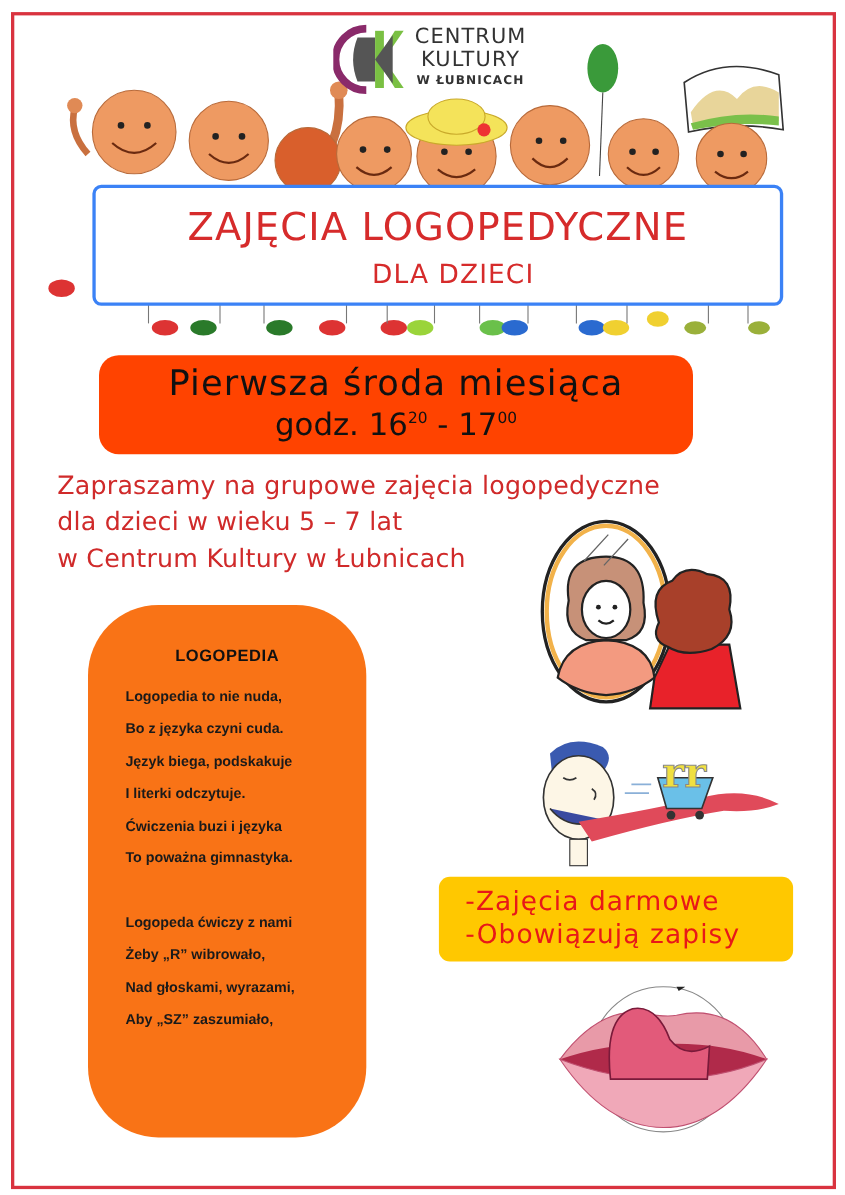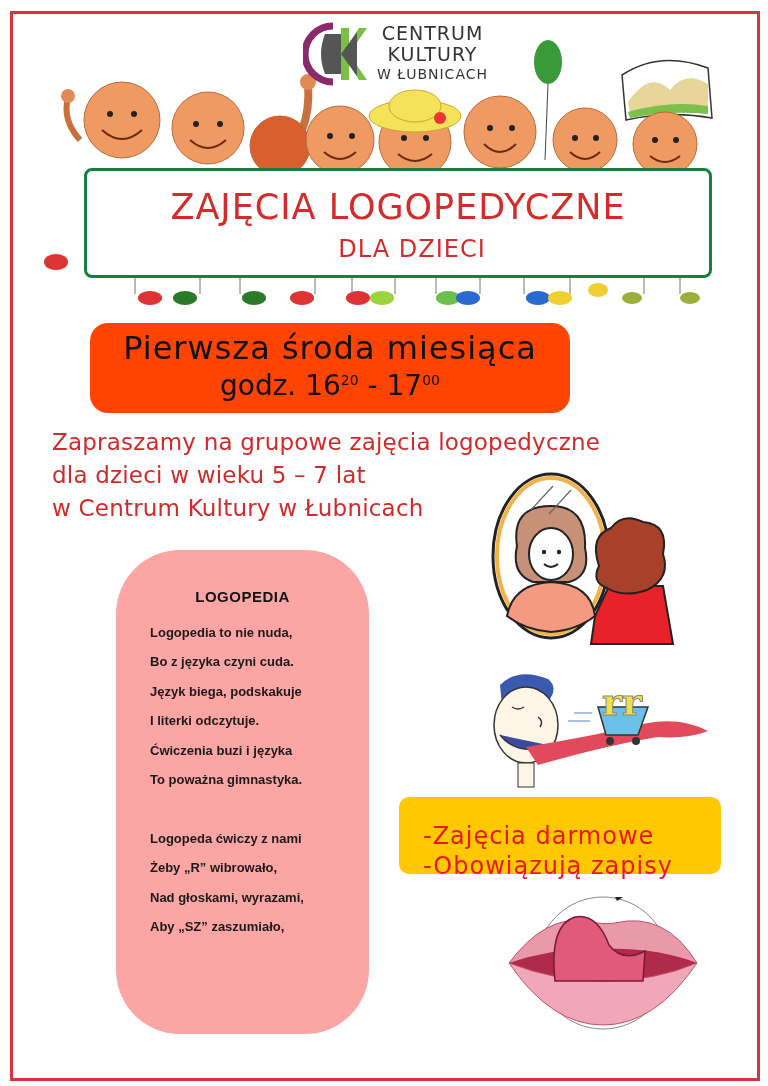--- a/index.html
+++ b/index.html
@@ -6,52 +6,52 @@
   html, body { width: 768px; height: 1086px; background: #ffffff; overflow: hidden; }
   body { position: relative; font-family: "DejaVu Sans", sans-serif; }
 
   .frame { position: absolute; left: 10px; top: 11px; width: 750px; height: 1070px; border: 3px solid #d9333f; }
 
   
   .logo { position: absolute; left: 303px; top: 22px; width: 200px; height: 66px; text-align: center; }
   .logo-mark { position: absolute; left: 0; top: 0; width: 68px; height: 64px; }
   .logo-text { position: absolute; left: 74px; top: 2px; font-family: "DejaVu Sans", sans-serif; color: #333; line-height: 1; }
   .logo-text .l1, .logo-text .l2 { font-size: 19px; letter-spacing: 1px; display: block; margin-bottom: 2px; }
-  .logo-text .l3 { font-size: 14px; letter-spacing: 1px; display: block; margin-top: 3px; }
+  .logo-text .l3 { font-size: 11px; letter-spacing: 1px; display: block; margin-top: 3px; font-weight: bold; }
 
   
   .kids { position: absolute; left: 40px; top: 40px; width: 700px; height: 270px; }
 
   
-  .sign { position: absolute; left: 84px; top: 168px; width: 628px; height: 110px; background: #fff; border: 3px solid #15803d; border-radius: 8px; }
+  .sign { position: absolute; left: 84px; top: 168px; width: 628px; height: 110px; background: #fff; border: 3px solid #3b82f6; border-radius: 8px; }
   .sign-title { position: absolute; left: 0; right: 0; top: 16px; text-align: center; color: #d62b2b; font-family: "DejaVu Sans", sans-serif; font-size: 35px; letter-spacing: 1px; font-weight: normal; }
   .sign-sub { position: absolute; left: 0; right: 0; top: 64px; text-align: center; color: #d62b2b; font-size: 24px; letter-spacing: 1px; padding-left: 28px; }
 
   
-  .schedule { position: absolute; left: 90px; top: 323px; width: 480px; height: 90px; background: #ff4300; border-radius: 18px; text-align: center; color: #111; }
+  .schedule { position: absolute; left: 90px; top: 323px; width: 540px; height: 90px; background: #ff4300; border-radius: 18px; text-align: center; color: #111; }
   .schedule .line1 { font-size: 32px; margin-top: 6px; letter-spacing: 1px; }
   .schedule .line2 { font-size: 28px; margin-top: 2px; }
   .schedule sup { font-size: 14px; vertical-align: super; }
 
   
   .invite { position: absolute; left: 52px; top: 426px; color: #d02a2a; font-size: 23px; line-height: 33px; letter-spacing: 0.2px; }
 
   
-  .poem { position: absolute; left: 80px; top: 550px; width: 253px; height: 484px; background: #fca5a5; border-radius: 64px; margin-left: 36px; }
+  .poem { position: absolute; left: 80px; top: 550px; width: 253px; height: 484px; background: #f97316; border-radius: 64px; }
   .poem-title { position: absolute; left: 0; right: 0; top: 38px; text-align: center; font-family: "Liberation Sans", sans-serif; font-weight: bold; font-size: 15px; color: #111; letter-spacing: 0.5px; }
   .poem-lines { position: absolute; left: 34px; top: 68px; font-family: "Liberation Sans", sans-serif; font-weight: bold; font-size: 13px; color: #1a1a1a; line-height: 29.4px; }
   .poem-lines .gap { height: 29.4px; }
 
   
   .mirror { position: absolute; left: 487px; top: 466px; width: 190px; height: 185px; }
   
   .boy { position: absolute; left: 478px; top: 665px; width: 240px; height: 125px; }
 
   
-  .info { position: absolute; left: 399px; top: 797px; width: 322px; height: 77px; background: #ffc800; border-radius: 10px; color: #e81818; font-size: 24px; line-height: 30px; padding: 24px 0 0 24px; letter-spacing: 1px; }
+  .info { position: absolute; left: 399px; top: 797px; width: 322px; height: 77px; background: #ffc800; border-radius: 10px; color: #e81818; font-size: 24px; line-height: 30px; padding: 7px 0 0 24px; letter-spacing: 1px; }
 
   
   .lips { position: absolute; left: 505px; top: 885px; width: 195px; height: 145px; }
 </style>
 </head>
 <body>
 
 <div class="frame"></div>
 
 <svg class="kids" viewBox="0 0 700 270">

